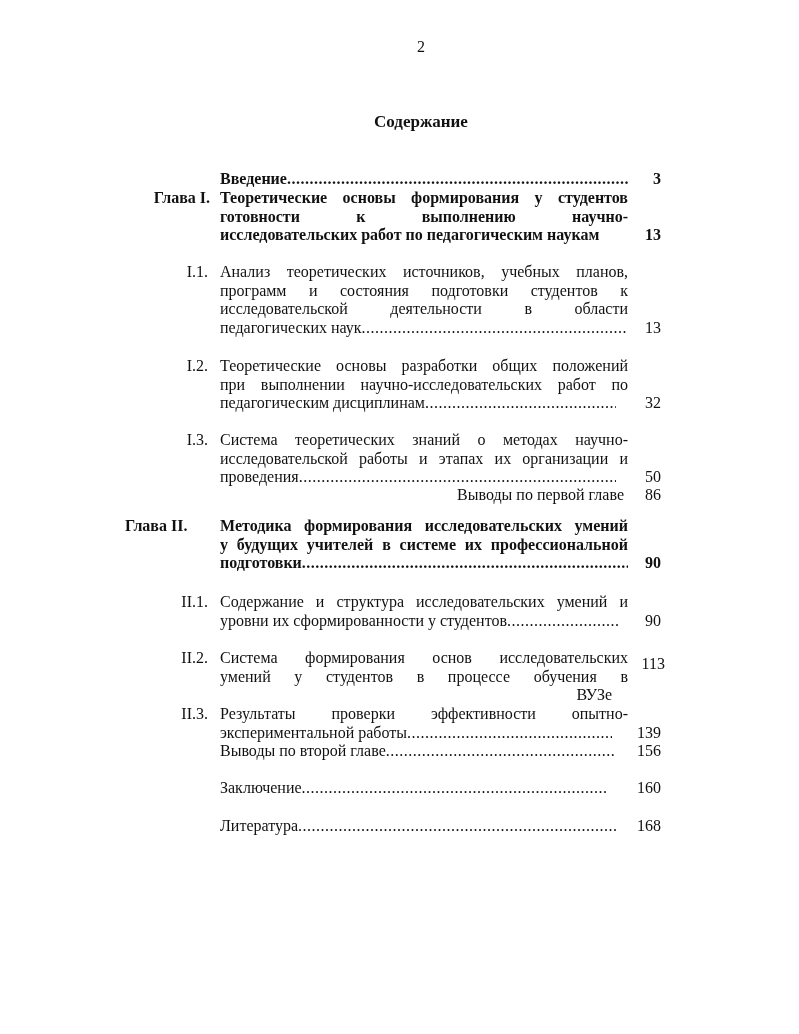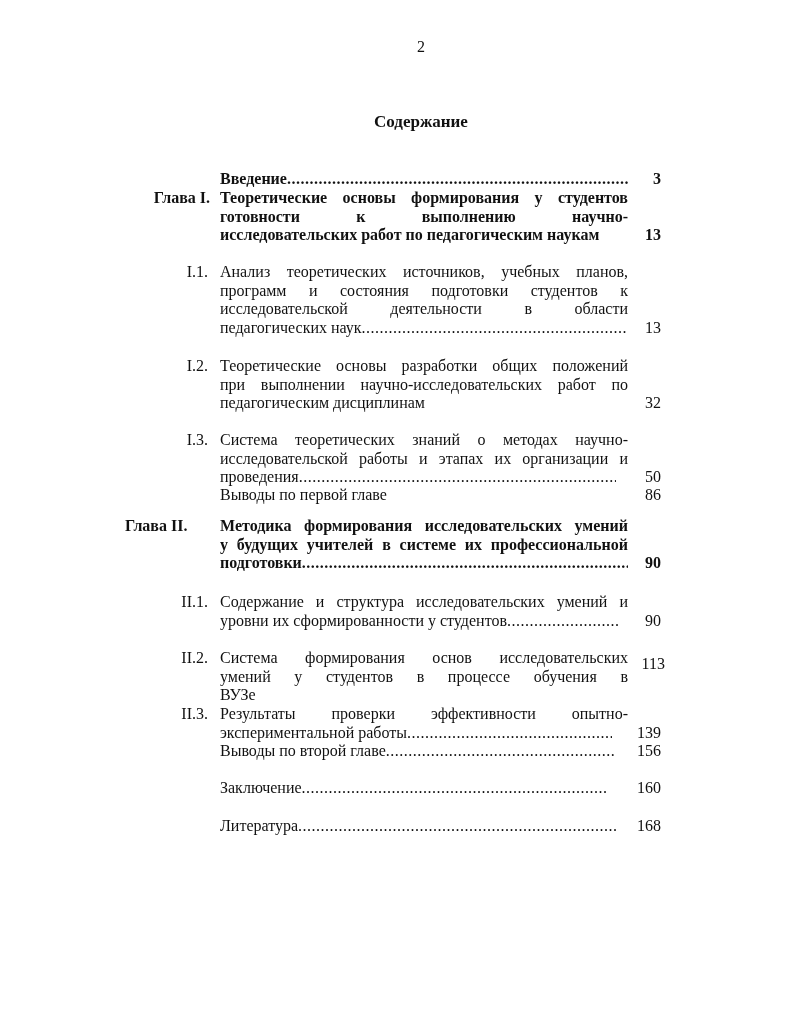--- a/index.html
+++ b/index.html
@@ -10,21 +10,21 @@
   }
   .page-num { position: absolute; top: 38px; left: 0; width: 842px; text-align: center; font-size: 16px; }
   .title { position: absolute; top: 112px; left: 0; width: 842px; text-align: center; font-size: 17px; font-weight: bold; }
   .entry { position: absolute; left: 0; width: 799px; font-size: 16px; line-height: 18.5px; }
   .label { position: absolute; top: 0; text-align: right; }
   .label.chapter { left: 130px; width: 80px; font-weight: bold; }
   .label.section { left: 160px; width: 48px; }
   .body { position: absolute; top: 0; left: 220px; width: 408px; }
   .body .line { display: block; height: 18.5px; white-space: nowrap; }
   .body .line.justify { text-align: justify; text-align-last: justify; white-space: normal; }
-  .body .line.leader { display: flex; }
+  .body .line.leader { display: flex; text-align: right; }
   .body .line.leader .txt { flex: 0 0 auto; }
   .body .line.leader .dots { flex: 1 1 auto; overflow: hidden; white-space: nowrap; letter-spacing: 0.5px; }
   .bold { font-weight: bold; }
   .pg { position: absolute; right: 138px; text-align: right; width: 40px; }
 </style>
 </head>
 <body>
 
 <div class="page-num">2</div>
 <div class="title">Содержание</div>
@@ -61,21 +61,21 @@
     </span>
   </div>
   <span class="pg" style="top:55.5px;">13</span>
 </div>
 
 <div class="entry" style="top:357px;">
   <span class="label section">I.2.</span>
   <div class="body">
     <span class="line justify">Теоретические основы разработки общих положений</span>
     <span class="line justify">при выполнении научно-исследовательских работ по</span>
-    <span class="line leader" style="width:396px;flex-direction:column;">
+    <span class="line leader" style="width:396px;">
       <span class="txt">педагогическим дисциплинам</span>
       <span class="dots">................................................................................................................................................</span>
     </span>
   </div>
   <span class="pg" style="top:37px;">32</span>
 </div>
 
 <div class="entry" style="top:431px;">
   <span class="label section">I.3.</span>
   <div class="body">

